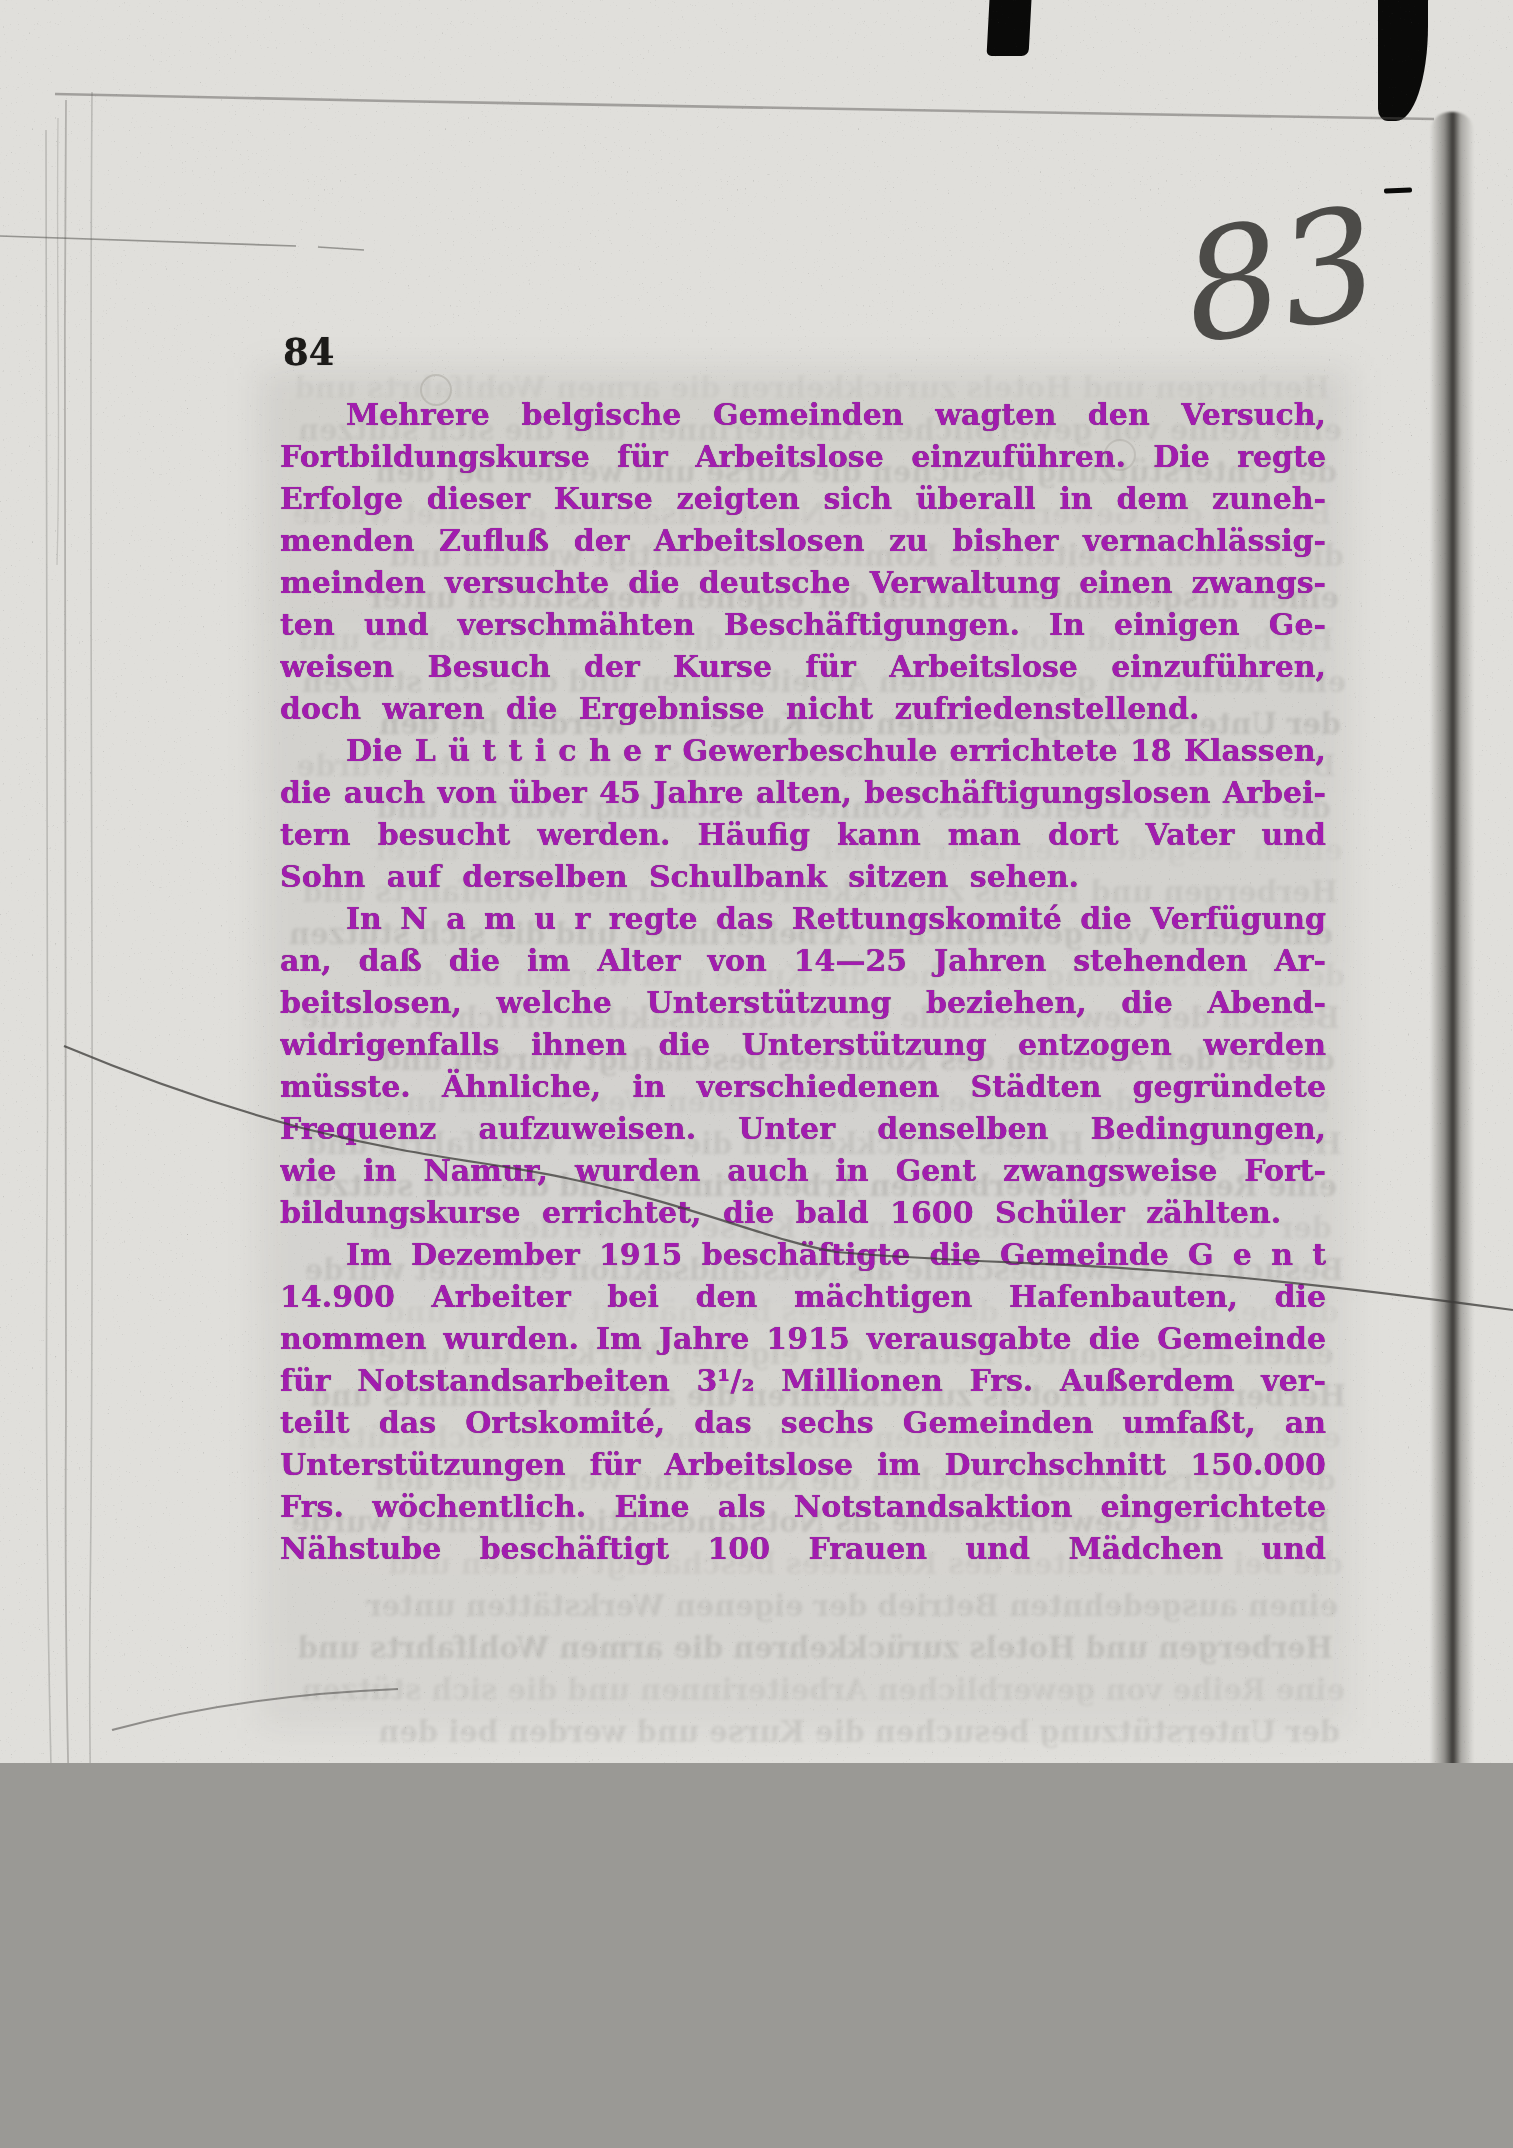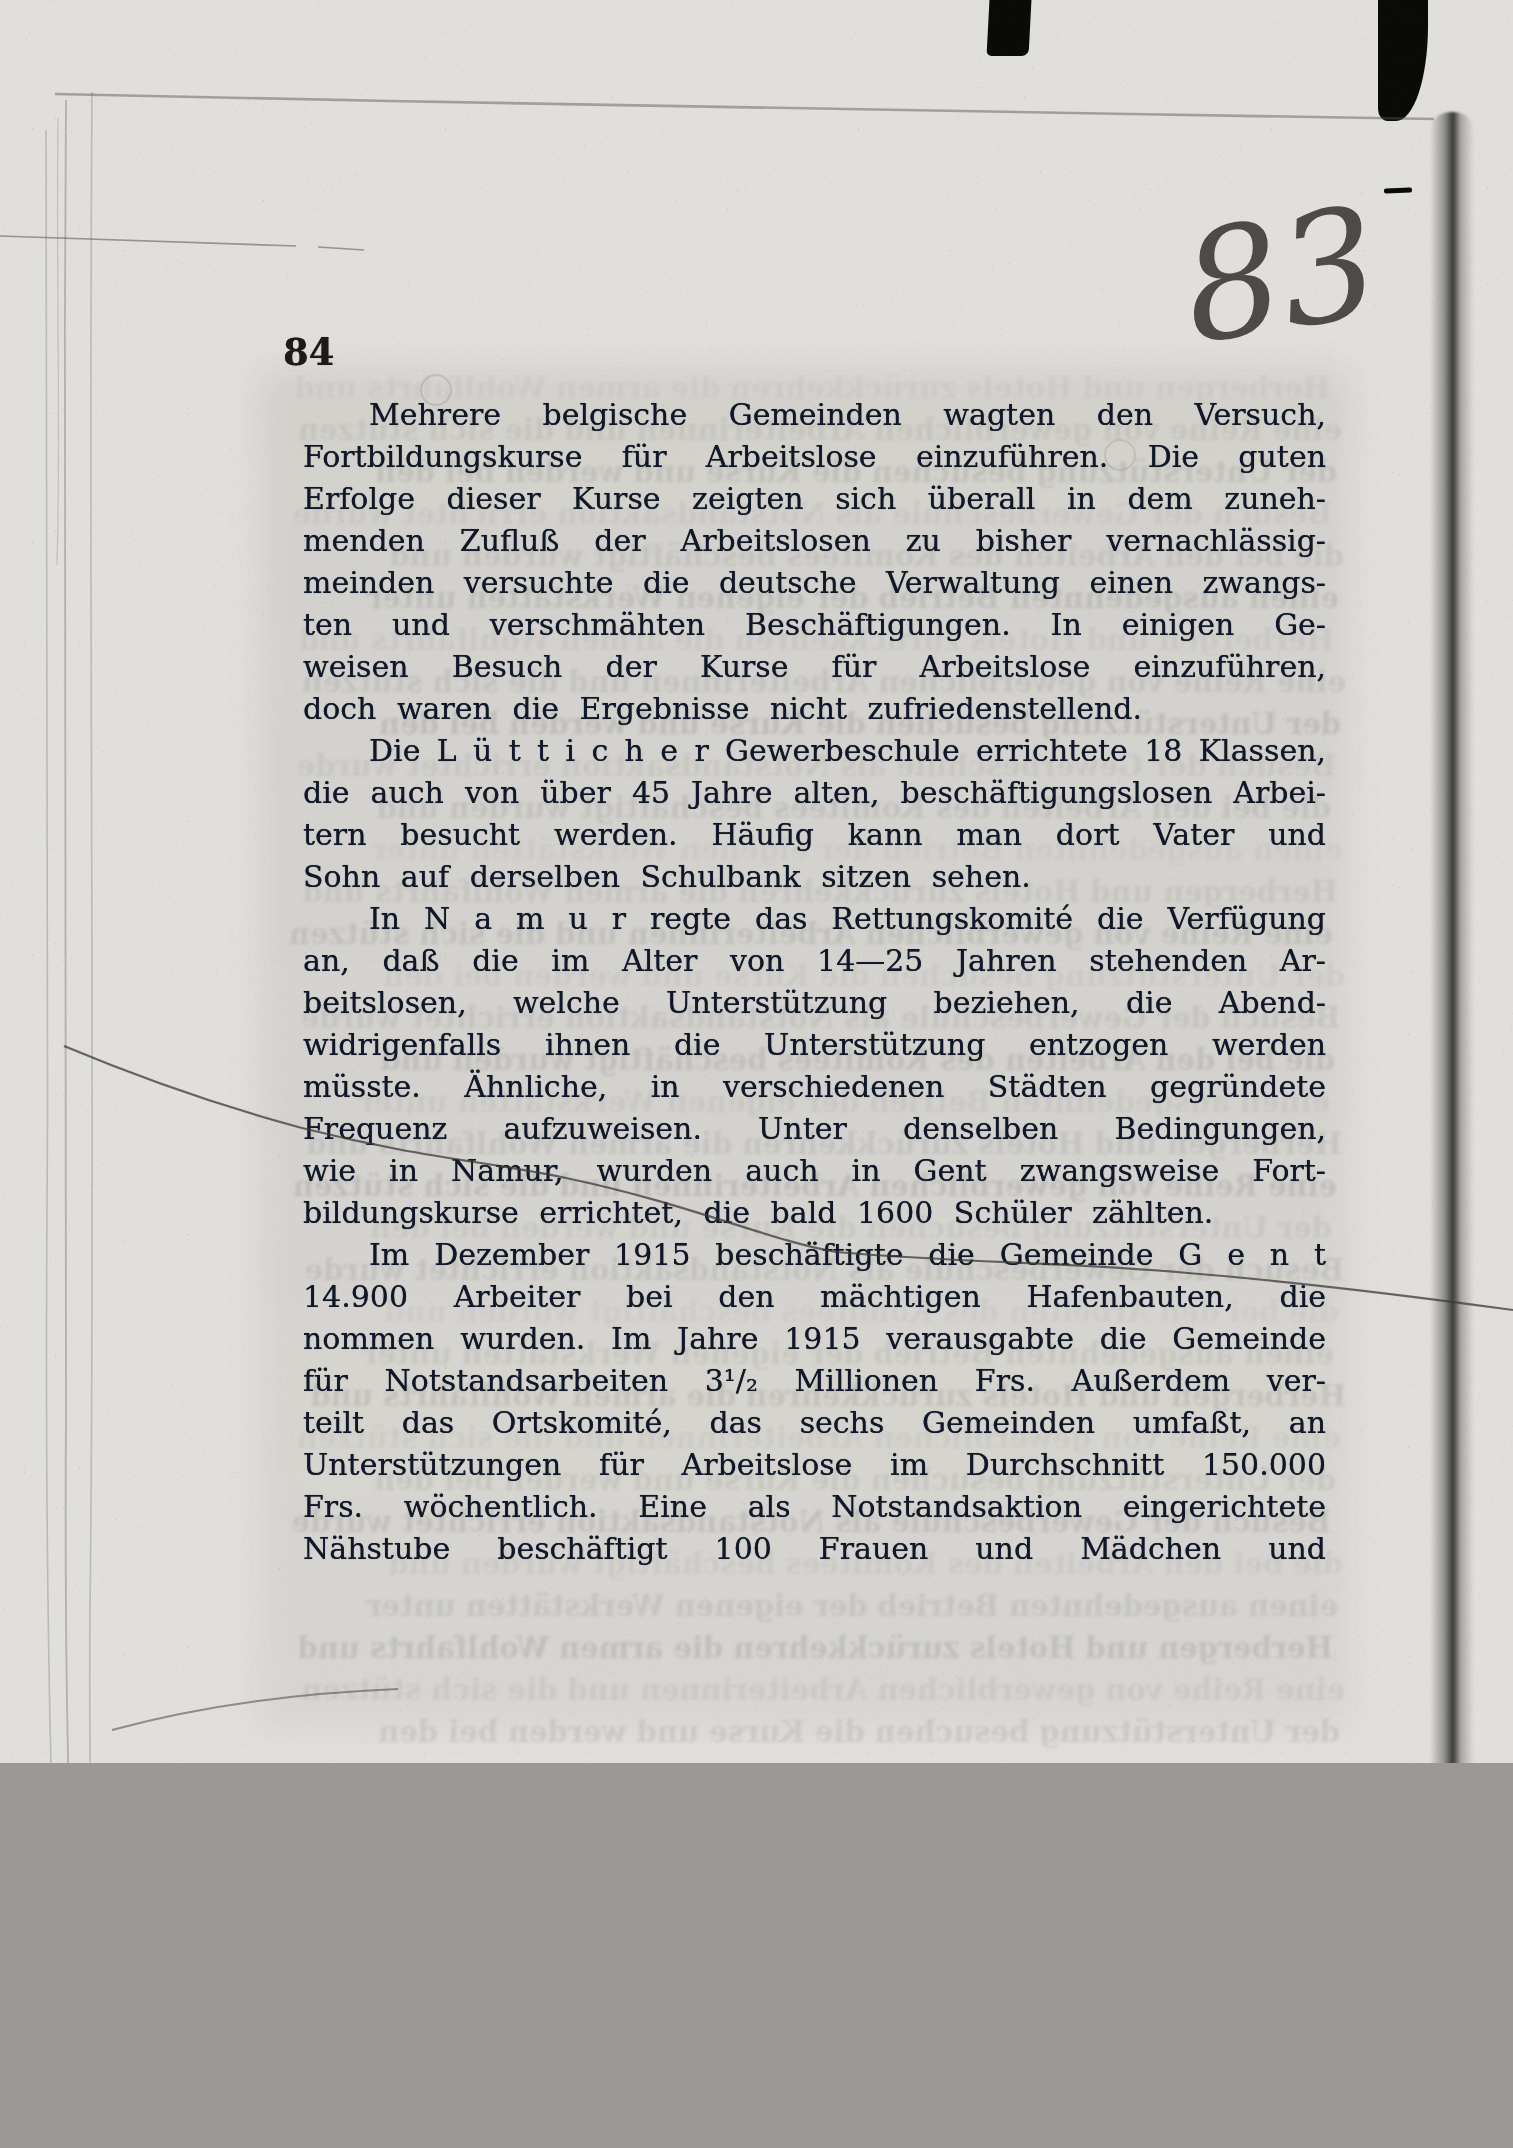--- a/index.html
+++ b/index.html
@@ -18,23 +18,23 @@
   .wash{position:absolute;left:258px;top:368px;width:1092px;height:1360px;
     background:linear-gradient(180deg,rgba(90,88,84,0.10),rgba(90,88,84,0.07));
     filter:blur(16px);z-index:1;}
   
   .ghost{position:absolute;left:0;top:0;width:1513px;height:2148px;z-index:2;}
   .gline{position:absolute;left:260px;width:1078px;height:40px;line-height:40px;
     font-size:29px;font-weight:700;color:#54524d;transform:scaleX(-1);
     filter:blur(1.7px);white-space:nowrap;overflow:hidden;}
   
   .textblock{position:absolute;left:280px;top:394px;width:1046px;z-index:10;}
-  .line{height:42px;line-height:42px;font-size:30px;font-weight:400;color:#0f172a;
+  .line{height:42px;line-height:42px;font-size:30px;font-weight:700;color:#a21caf;
     text-align:justify;text-align-last:justify;overflow:hidden;
-    text-shadow:0 0 0.7px rgba(25,24,22,0.85);margin-left:23px;}
+    text-shadow:0 0 0.7px rgba(25,24,22,0.85);}
   .line.indent{text-indent:66px;}
   .line.end{text-align-last:left;word-spacing:11px;}
   .pagenum{position:absolute;left:283px;top:330px;z-index:10;font-size:37px;
     font-weight:700;color:#1c1b19;text-shadow:0 0 0.7px rgba(25,24,22,0.8);}
   
   .hand{position:absolute;left:1142px;top:150px;width:280px;height:250px;z-index:12;}
   
   .spine{position:absolute;left:1430px;top:112px;width:44px;height:1950px;z-index:15;
     background:linear-gradient(90deg,rgba(80,79,75,0) 0%,rgba(72,71,66,0.50) 32%,
       rgba(34,33,30,0.88) 52%,rgba(92,91,86,0.42) 70%,rgba(120,119,114,0) 100%);
@@ -88,21 +88,21 @@
       <div class="gline" style="top: 1586px; left: 260px; opacity: 0.12;">einen ausgedehnten Betrieb der eigenen Werkstätten unter</div>
       <div class="gline" style="top: 1628px; left: 255px; opacity: 0.16;">Herbergen und Hotels zurückkehren die armen Wohlfahrts und</div>
       <div class="gline" style="top: 1670px; left: 267px; opacity: 0.09;">eine Reihe von gewerblichen Arbeiterinnen und die sich stützen</div>
       <div class="gline" style="top: 1712px; left: 262px; opacity: 0.13;">der Unterstützung besuchen die Kurse und werden bei den</div>
     </div>
 
   <div class="pagenum">84</div>
 
   <div class="textblock" id="textblock">
       <div class="line indent">Mehrere belgische Gemeinden wagten den Versuch,</div>
-      <div class="line">Fortbildungskurse für Arbeitslose einzuführen. Die guten</div>
+      <div class="line">Fortbildungskurse für Arbeitslose einzuführen. Die regte</div>
       <div class="line">Erfolge dieser Kurse zeigten sich überall in dem zuneh-</div>
       <div class="line">menden Zufluß der Arbeitslosen zu bisher vernachlässig-</div>
       <div class="line">meinden versuchte die deutsche Verwaltung einen zwangs-</div>
       <div class="line">ten und verschmähten Beschäftigungen. In einigen Ge-</div>
       <div class="line">weisen Besuch der Kurse für Arbeitslose einzuführen,</div>
       <div class="line end">doch waren die Ergebnisse nicht zufriedenstellend.</div>
       <div class="line indent">Die L ü t t i c h e r Gewerbeschule errichtete 18 Klassen,</div>
       <div class="line">die auch von über 45 Jahre alten, beschäftigungslosen Arbei-</div>
       <div class="line">tern besucht werden. Häufig kann man dort Vater und</div>
       <div class="line end">Sohn auf derselben Schulbank sitzen sehen.</div>

